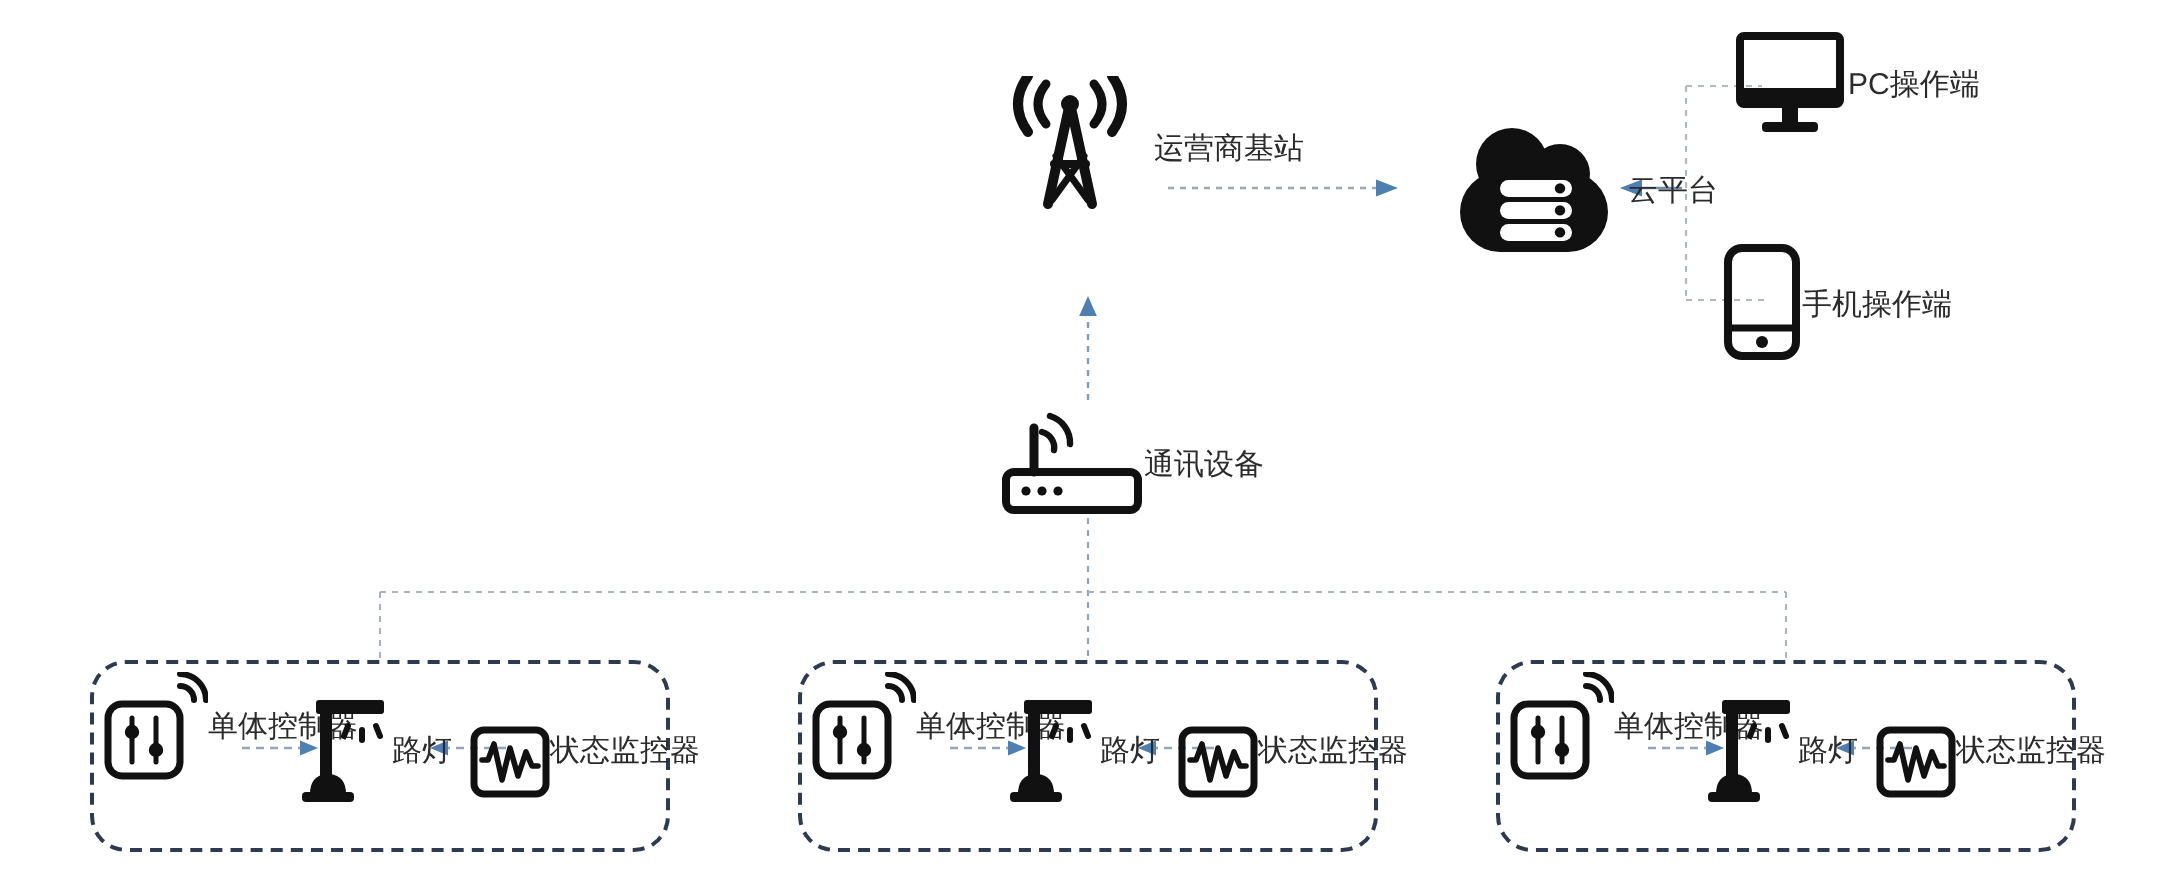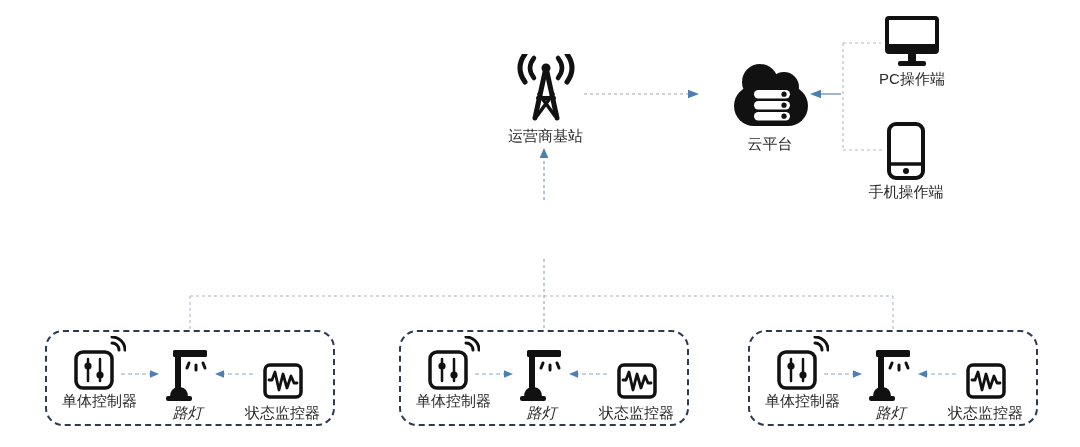--- a/index.html
+++ b/index.html
@@ -13,21 +13,20 @@
     overflow: hidden;
   }
   svg.connectors {
     position: absolute;
     left: 0; top: 0;
     width: 1080px; height: 447px;
   }
   .node {
     position: absolute;
     display: flex;
-    flex-direction: column;
     align-items: center;
   }
   .node .icon-wrap {
     display: flex;
     align-items: flex-end;
     justify-content: center;
   }
   .node .label {
     margin-top: 3px;
     font-size: 15px;
@@ -40,21 +39,21 @@
     position: absolute;
     width: 290px;
     height: 96px;
     border: 2px dashed #2c3a52;
     border-radius: 18px;
     top: 330px;
   }
   .group-box .node .icon-wrap { height: 54px; }
   .group-box .node .label { margin-top: 2px; }
   .gnode-controller { left: 5px;   top: 4px; width: 95px; }
-  .gnode-lamp       { left: 103px; top: 16px; width: 75px; font-style: italic; }
+  .gnode-lamp       { left: 103px; top: 16px; width: 75px; }
   .gnode-monitor    { left: 188px; top: 16px; width: 95px; }
   .gnode-monitor .icon-wrap svg { margin-bottom: 3px; }
   .lbl-cloud { font-size: 16px; margin-top: 8px; }
 </style>
 </head>
 <body>
 
 <div class="canvas">
 
   <svg class="connectors" viewBox="0 0 1080 447">
@@ -85,21 +84,21 @@
     <polygon points="504,370.2 513,374 504,377.8" fill="#4d7fb3"></polygon>
     <line x1="607" y1="374" x2="578" y2="374" stroke="#8fa6bf" stroke-width="1.2" stroke-dasharray="4 3"></line>
     <polygon points="578,370.2 569,374 578,377.8" fill="#4d7fb3"></polygon>
 
     <line x1="824" y1="374" x2="853" y2="374" stroke="#8fa6bf" stroke-width="1.2" stroke-dasharray="4 3"></line>
     <polygon points="853,370.2 862,374 853,377.8" fill="#4d7fb3"></polygon>
     <line x1="956" y1="374" x2="927" y2="374" stroke="#8fa6bf" stroke-width="1.2" stroke-dasharray="4 3"></line>
     <polygon points="927,370.2 918,374 927,377.8" fill="#4d7fb3"></polygon>
   </svg>
 
-  <div class="node" style="left:493px; top:54px; width:105px;">
+  <div class="node" style="left:493px; top:38px; width:105px;">
     <div class="icon-wrap">
       <svg width="84" height="70" viewBox="0 0 84 70">
         <circle cx="42" cy="14" r="4.5" fill="#111"></circle>
         <path d="M31,64 L41,18 M53,64 L43,18" stroke="#111" stroke-width="5" stroke-linecap="round" fill="none"></path>
         <path d="M34,44 L50,44" stroke="#111" stroke-width="4" stroke-linecap="round" fill="none"></path>
         <path d="M33,62 L49,40 M51,62 L35,40" stroke="#111" stroke-width="3.5" stroke-linecap="round" fill="none"></path>
         <path d="M30,4 Q22,14 30,24" stroke="#111" stroke-width="4.5" stroke-linecap="round" fill="none"></path>
         <path d="M21,0 Q11,14 21,28" stroke="#111" stroke-width="5" stroke-linecap="round" fill="none"></path>
         <path d="M54,4 Q62,14 54,24" stroke="#111" stroke-width="4.5" stroke-linecap="round" fill="none"></path>
         <path d="M63,0 Q73,14 63,28" stroke="#111" stroke-width="5" stroke-linecap="round" fill="none"></path>
@@ -145,20 +144,34 @@
     <div class="icon-wrap">
       <svg width="40" height="58" viewBox="0 0 40 58">
         <rect x="3" y="2" width="34" height="54" rx="7" fill="none" stroke="#111" stroke-width="4"></rect>
         <line x1="3" y1="42" x2="37" y2="42" stroke="#111" stroke-width="3.5"></line>
         <circle cx="20" cy="49" r="3" fill="#111"></circle>
       </svg>
     </div>
     <div class="label">手机操作端</div>
   </div>
 
+  <div class="node" style="left:500px; top:204px; width:90px;">
+    <div class="icon-wrap">
+      <svg width="72" height="54" viewBox="0 0 72 54">
+        <rect x="3" y="32" width="66" height="19" rx="4" fill="none" stroke="#111" stroke-width="4"></rect>
+        <line x1="17" y1="10" x2="17" y2="32" stroke="#111" stroke-width="4.5" stroke-linecap="round"></line>
+        <path d="M27,21 A8,8 0 0 0 21,12" stroke="#111" stroke-width="3.2" fill="none" stroke-linecap="round"></path>
+        <path d="M35,18 A14,14 0 0 0 25,4" stroke="#111" stroke-width="3.2" fill="none" stroke-linecap="round"></path>
+        <circle cx="13" cy="41.5" r="2.3" fill="#111"></circle>
+        <circle cx="21" cy="41.5" r="2.3" fill="#111"></circle>
+        <circle cx="29" cy="41.5" r="2.3" fill="#111"></circle>
+      </svg>
+    </div>
+    <div class="label">通讯设备</div>
+  </div>
 
   <div class="group-box" style="left:45px;">
     <div class="node gnode-controller">
       <div class="icon-wrap">
         <svg width="52" height="54" viewBox="0 0 52 54">
           <rect x="2" y="16" width="36" height="36" rx="7" fill="none" stroke="#111" stroke-width="3.5"></rect>
           <line x1="14" y1="23" x2="14" y2="45" stroke="#111" stroke-width="2.5" stroke-linecap="round"></line>
           <circle cx="14" cy="30" r="3.6" fill="#111"></circle>
           <line x1="26" y1="23" x2="26" y2="45" stroke="#111" stroke-width="2.5" stroke-linecap="round"></line>
           <circle cx="26" cy="39" r="3.6" fill="#111"></circle>

